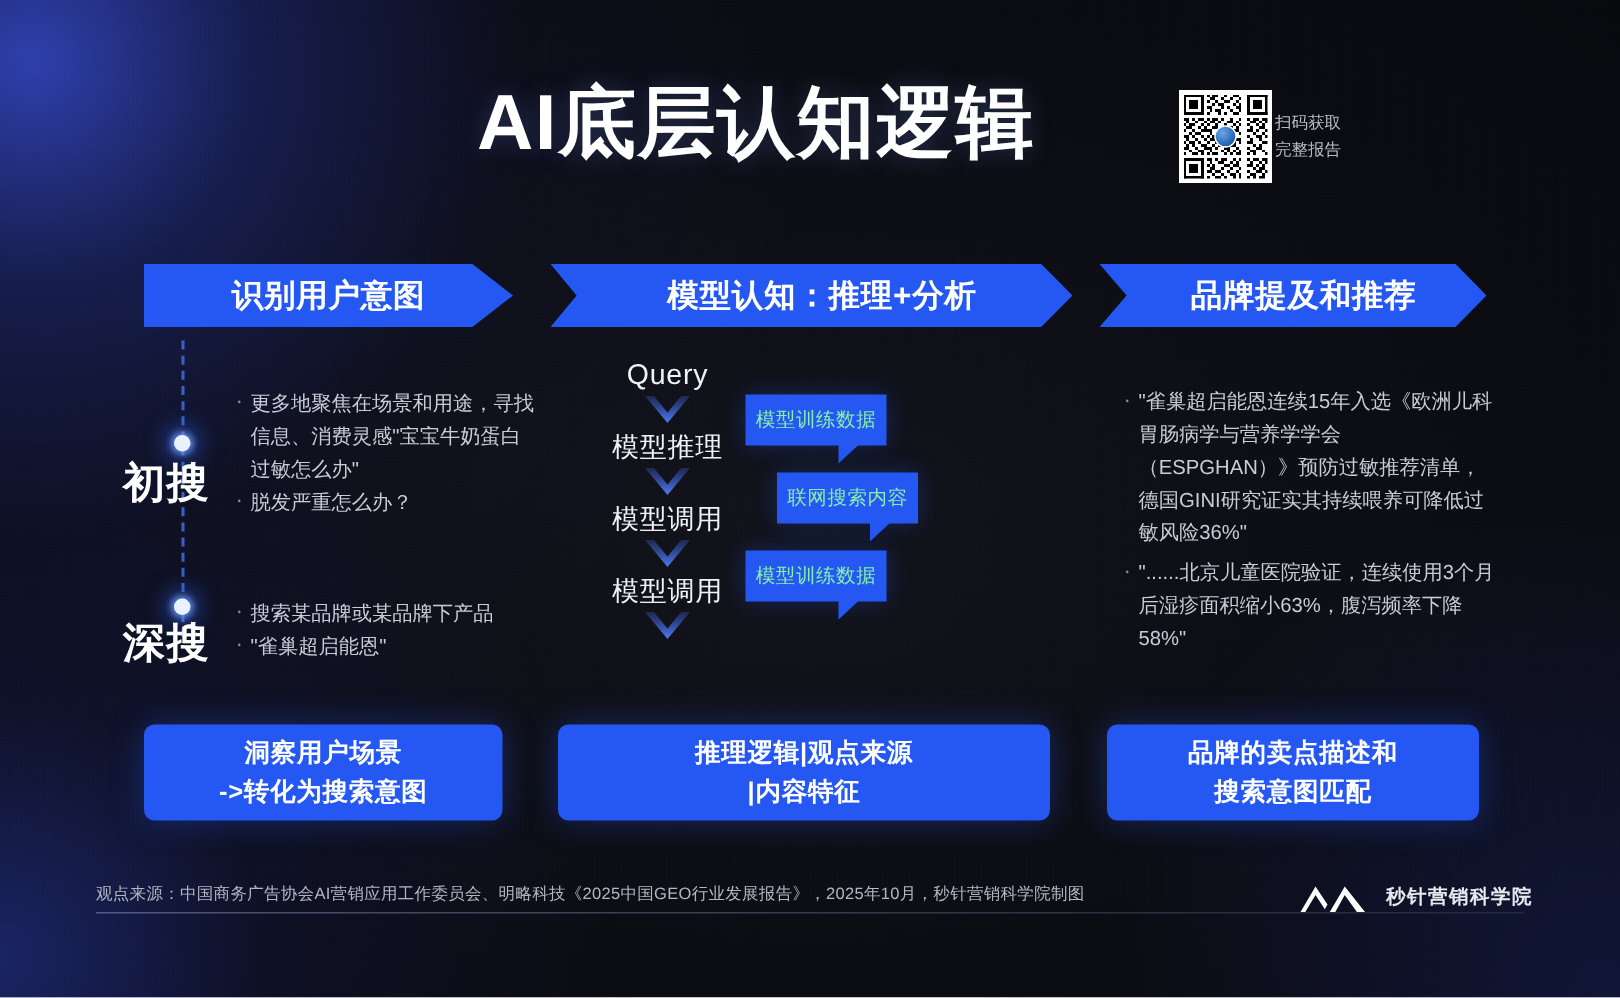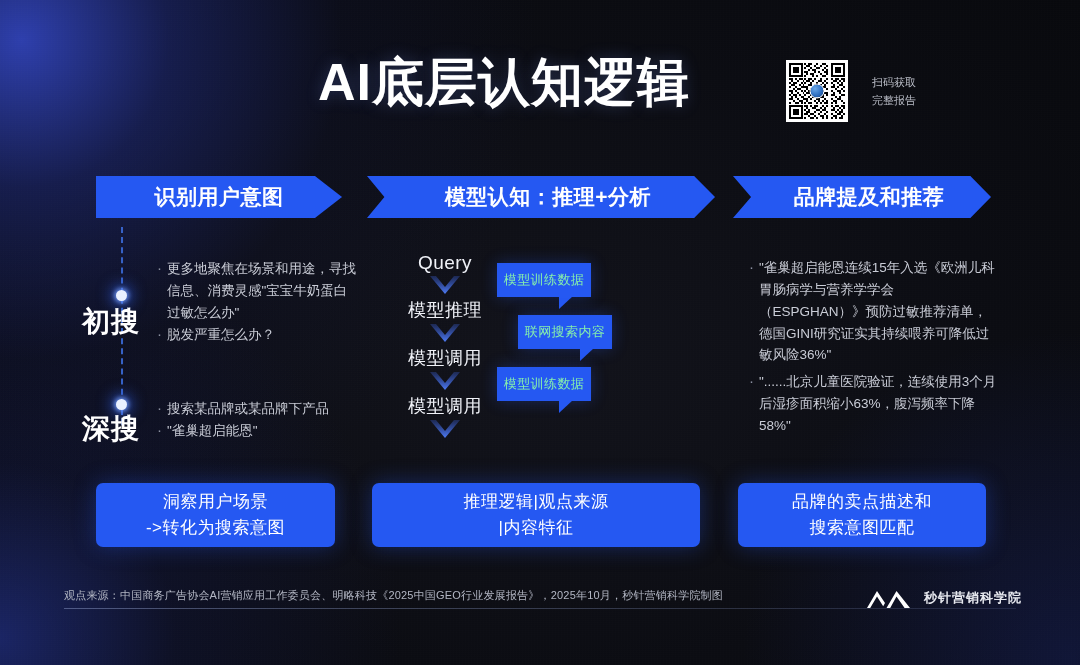--- a/index.html
+++ b/index.html
@@ -29,21 +29,21 @@
   }
 
   
   #title {
     position: absolute; left: 318px; top: 55px;
     font-size: 52px; font-weight: 700; color: #ffffff;
     letter-spacing: 1px; line-height: 1.05;
     text-shadow: 0 0 16px rgba(120,150,255,.25);
     white-space: nowrap;
   }
-  #qr-wrap { position: absolute; left: 786px; top: 60px; display: flex; align-items: center; gap: 24px; }
+  #qr-wrap { position: absolute; left: 786px; top: 60px; display: flex; align-items: center; gap: 2px; }
   #qr {
     width: 62px; height: 62px; background: #ffffff; position: relative;
     padding: 3px;
   }
   #qr svg { display: block; }
   #qr-center {
     position: absolute; left: 50%; top: 50%; transform: translate(-50%,-50%);
     width: 15px; height: 15px; border-radius: 50%;
     background: radial-gradient(circle at 35% 32%, #6aa8e8 0%, #2f6fc0 55%, #17407c 100%);
     border: 1.5px solid #fff;
@@ -84,21 +84,21 @@
 
   .bullet-block { position: absolute; color: #c9ccd6; font-size: 13.5px; line-height: 1.62; }
   .bullet-block .bl { position: relative; padding-left: 10px; }
   .bullet-block .bl::before {
     content: "·"; position: absolute; left: 0; top: -2px; color: #8b90a0; font-size: 15px;
   }
   #lb1 { left: 157px; top: 258px; width: 200px; }
   #lb2 { left: 157px; top: 398px; width: 200px; }
 
   
-  #flow { position: absolute; left: 385px; top: 252px; width: 120px; }
+  #flow { position: absolute; left: 385px; top: 240px; width: 120px; }
   .flow-item {
     color: #f0f2f8; font-size: 18px; font-weight: 500; text-align: center;
     white-space: nowrap; letter-spacing: .5px;
   }
   .flow-item.en { font-size: 19px; font-weight: 400; }
   .chev {
     width: 100%; height: 24px; display: flex; justify-content: center; align-items: center;
   }
   .chev svg { display: block; }
 
@@ -123,21 +123,21 @@
   #rb1 { position: absolute; left: 748px; top: 257px; width: 252px; color: #c9ccd6; font-size: 13.5px; line-height: 1.62; }
   #rb2 { position: absolute; left: 748px; top: 371px; width: 252px; color: #c9ccd6; font-size: 13.5px; line-height: 1.62; }
   .rb .bl { position: relative; padding-left: 11px; }
   .rb .bl::before { content: "·"; position: absolute; left: 1px; top: -2px; color: #8b90a0; font-size: 15px; }
 
   
   .btmbox {
     position: absolute; top: 483px; height: 64px; border-radius: 7px;
     background: #2558f2; color: #fff;
     display: flex; flex-direction: column; align-items: center; justify-content: center;
-    font-size: 17px; font-weight: 400; line-height: 1.55; letter-spacing: .5px;
+    font-size: 17px; font-weight: 700; line-height: 1.55; letter-spacing: .5px;
     box-shadow: 0 0 22px rgba(40,90,240,.35);
     text-align: center;
   }
   #box1 { left: 96px;  width: 239px; }
   #box2 { left: 372px; width: 328px; }
   #box3 { left: 738px; width: 248px; }
 
   
   #foot-rule {
     position: absolute; left: 64px; top: 608px; width: 952px; height: 1px;

